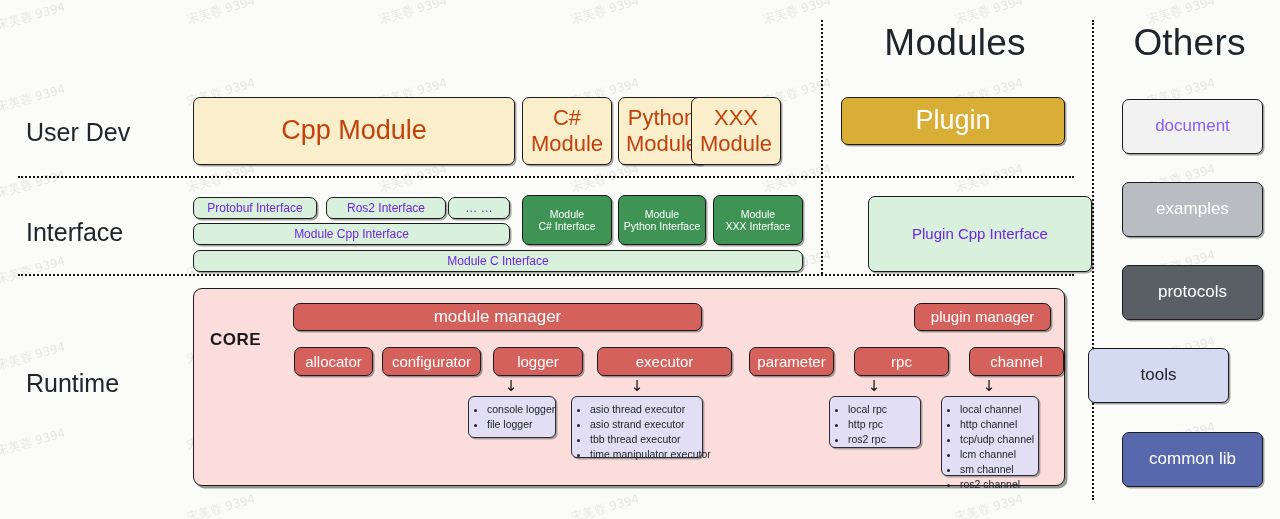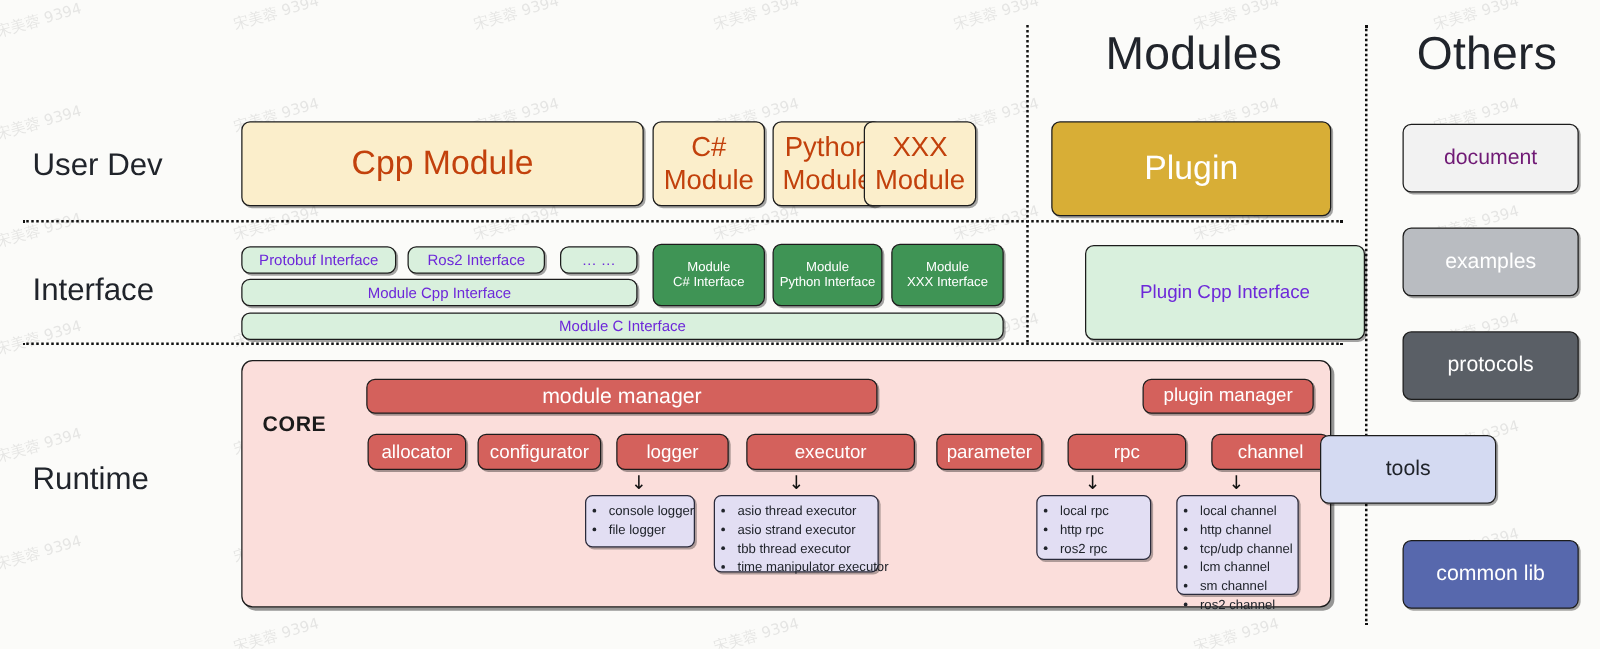--- a/index.html
+++ b/index.html
@@ -59,21 +59,21 @@
     padding:0 4px;
   }
 
   
   .f-cream   {background:#fbeecb;color:#c2410c;}
   .f-gold    {background:#d8ae36;color:#ffffff;}
   .f-mint    {background:#d9f0dd;color:#6d28d9;}
   .f-green   {background:#3f9455;color:#ffffff;}
   .f-red     {background:#d4615c;color:#ffffff;}
   .f-pinkbg  {background:#fbdedb;color:#20242b;}
-  .f-white   {background:#f2f2f2;color:#701a75;}
+  .f-white   {background:#f2f2f2;color:#8b5cf6;}
   .f-gray    {background:#b9bcc1;color:#ffffff;}
   .f-dgray   {background:#5a5f66;color:#ffffff;}
   .f-palindigo{background:#d4daf2;color:#20242b;}
   .f-indigo  {background:#5768ad;color:#ffffff;}
 
   .t-xxl{font-size:27px;}
   .t-xl {font-size:22px;}
   .t-lg {font-size:17px;}
   .t-md {font-size:15px;margin-left:27px;}
   .t-sm {font-size:12px;}
@@ -204,24 +204,24 @@
   <div class="bx f-cream t-xl" style="left:618px;top:97px;width:88px;height:68px;flex-direction:column;">
     <span class="two">Python</span>
     <span class="two">Module</span>
   </div>
 
   <div class="bx f-cream t-xl" style="left:691px;top:97px;width:90px;height:68px;flex-direction:column;">
     <span class="two">XXX</span>
     <span class="two">Module</span>
   </div>
 
-  <div class="bx f-gold t-xxl" style="left:841px;top:97px;width:224px;height:76px;">Plugin</div>
+  <div class="bx f-gold t-xxl" style="left:841px;top:97px;width:224px;height:48px;">Plugin</div>
 
   <div class="bx f-mint t-sm" style="left:193px;top:197px;width:124px;height:22px;">Protobuf Interface</div>
-  <div class="bx f-mint t-sm" style="left:326px;top:197px;width:110px;height:22px;">Ros2 Interface</div>
+  <div class="bx f-mint t-sm" style="left:326px;top:197px;width:120px;height:22px;">Ros2 Interface</div>
   <div class="bx f-mint t-sm" style="left:448px;top:197px;width:62px;height:22px;">… …</div>
 
   <div class="bx f-mint t-sm" style="left:193px;top:223px;width:317px;height:22px;">Module Cpp Interface</div>
 
   <div class="bx f-mint t-sm" style="left:193px;top:250px;width:610px;height:22px;">Module C Interface</div>
 
   <div class="bx f-green t-xs" style="left:522px;top:195px;width:90px;height:50px;flex-direction:column;">
     <span class="two">Module</span>
     <span class="two">C# Interface</span>
   </div>
@@ -295,16 +295,16 @@
       <li>tcp/udp channel</li>
       <li>lcm channel</li>
       <li>sm channel</li>
       <li>ros2 channel</li>
     </ul>
   </div>
 
   <div class="bx f-white t-lg" style="left:1122px;top:99px;width:141px;height:55px;">document</div>
   <div class="bx f-gray t-lg" style="left:1122px;top:182px;width:141px;height:55px;">examples</div>
   <div class="bx f-dgray t-lg" style="left:1122px;top:265px;width:141px;height:55px;">protocols</div>
-  <div class="bx f-palindigo t-lg" style="left:1056px;top:348px;width:141px;height:55px;">tools</div>
+  <div class="bx f-palindigo t-lg" style="left:1088px;top:348px;width:141px;height:55px;">tools</div>
   <div class="bx f-indigo t-lg" style="left:1122px;top:432px;width:141px;height:55px;">common lib</div>
 
 </div>
 
 </body></html>

